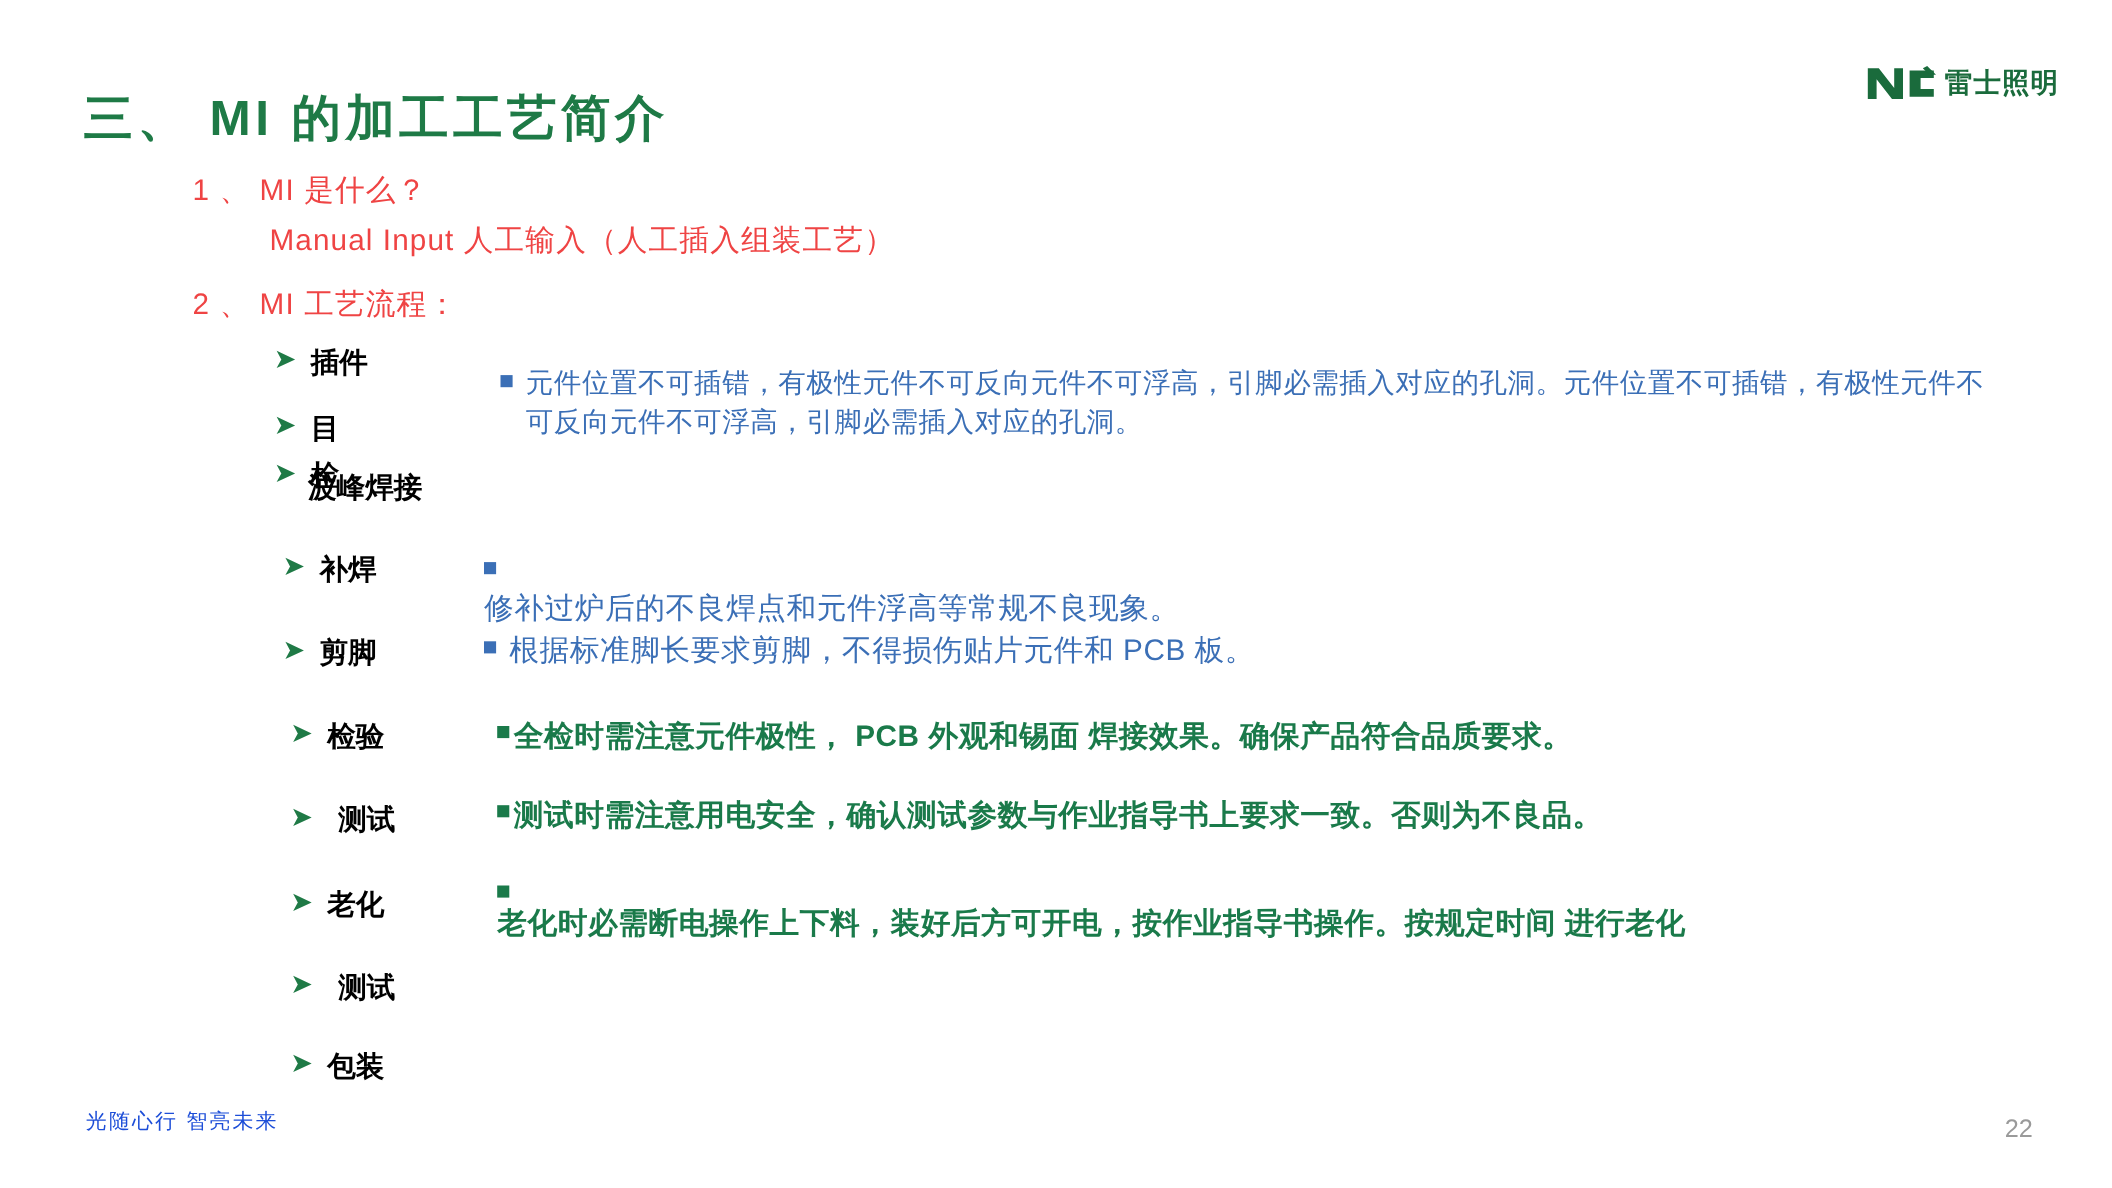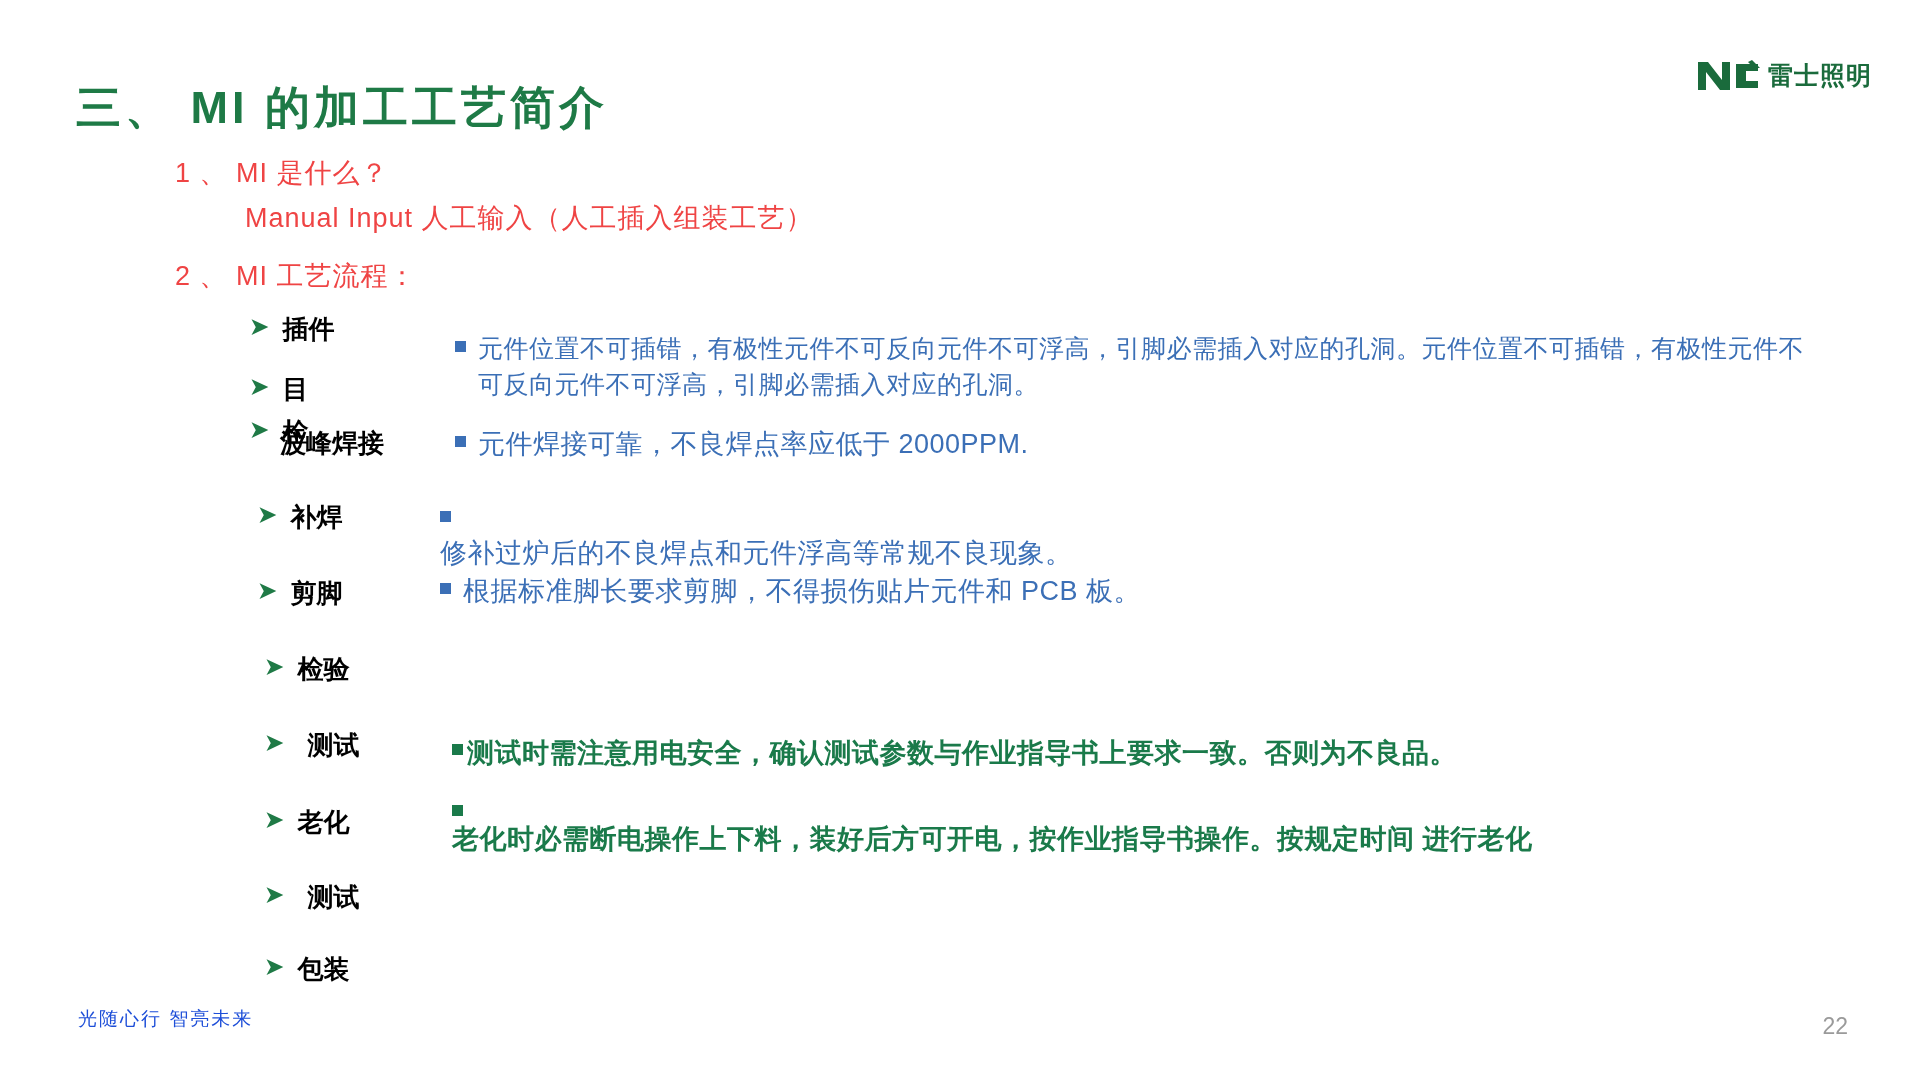--- a/index.html
+++ b/index.html
@@ -198,37 +198,37 @@
   <div class="step" style="left:265px; top:952px;">
     <span class="arrow">➤</span>
     <span>包装</span>
   </div>
 
   <div class="rblock" style="left:455px; top:330px; width:1370px;">
     <span class="sqbullet"></span>
     <span class="rtext">元件位置不可插错，有极性元件不可反向元件不可浮高，引脚必需插入对应的孔洞。元件位置不可插错，有极性元件不可反向元件不可浮高，引脚必需插入对应的孔洞。</span>
   </div>
 
-  <div class="rblock" style="left:455px; top:425px; width:1370px;">
-    <span class="sqbullet"></span>
-    <span class="rtext big">元件焊接可靠，不良焊点率应低于 2000PPM.</span>
-  </div>
 
   <div class="rblock" style="left:440px; top:500px; width:1370px;flex-direction:column;">
     <span class="sqbullet"></span>
     <span class="rtext big"> 修补过炉后的不良焊点和元件浮高等常规不良现象。</span>
   </div>
 
   <div class="rblock" style="left:440px; top:572px; width:1370px;">
     <span class="sqbullet"></span>
     <span class="rtext big">根据标准脚长要求剪脚，不得损伤贴片元件和 PCB 板。</span>
   </div>
 
-
-  <div class="rblock" style="left:452px; top:722px; width:1400px; gap:4px;margin-top:12px;">
+  <div class="rblock" style="left:452px; top:650px; width:1400px; gap:4px;">
+    <span class="sqbullet green"></span>
+    <span class="rtext greenbold">全检时需注意元件极性， PCB 外观和锡面 焊接效果。确保产品符合品质要求。</span>
+  </div>
+
+  <div class="rblock" style="left:452px; top:722px; width:1400px; gap:4px;">
     <span class="sqbullet green"></span>
     <span class="rtext greenbold">测试时需注意用电安全，确认测试参数与作业指导书上要求一致。否则为不良品。</span>
   </div>
 
   <div class="rblock" style="left:452px; top:795px; width:1380px; gap:4px;flex-direction:column;">
     <span class="sqbullet green"></span>
     <span class="rtext greenbold">老化时必需断电操作上下料，装好后方可开电，按作业指导书操作。按规定时间 进行老化</span>
   </div>
 
   <div class="footer-tag">光随心行   智亮未来</div>

